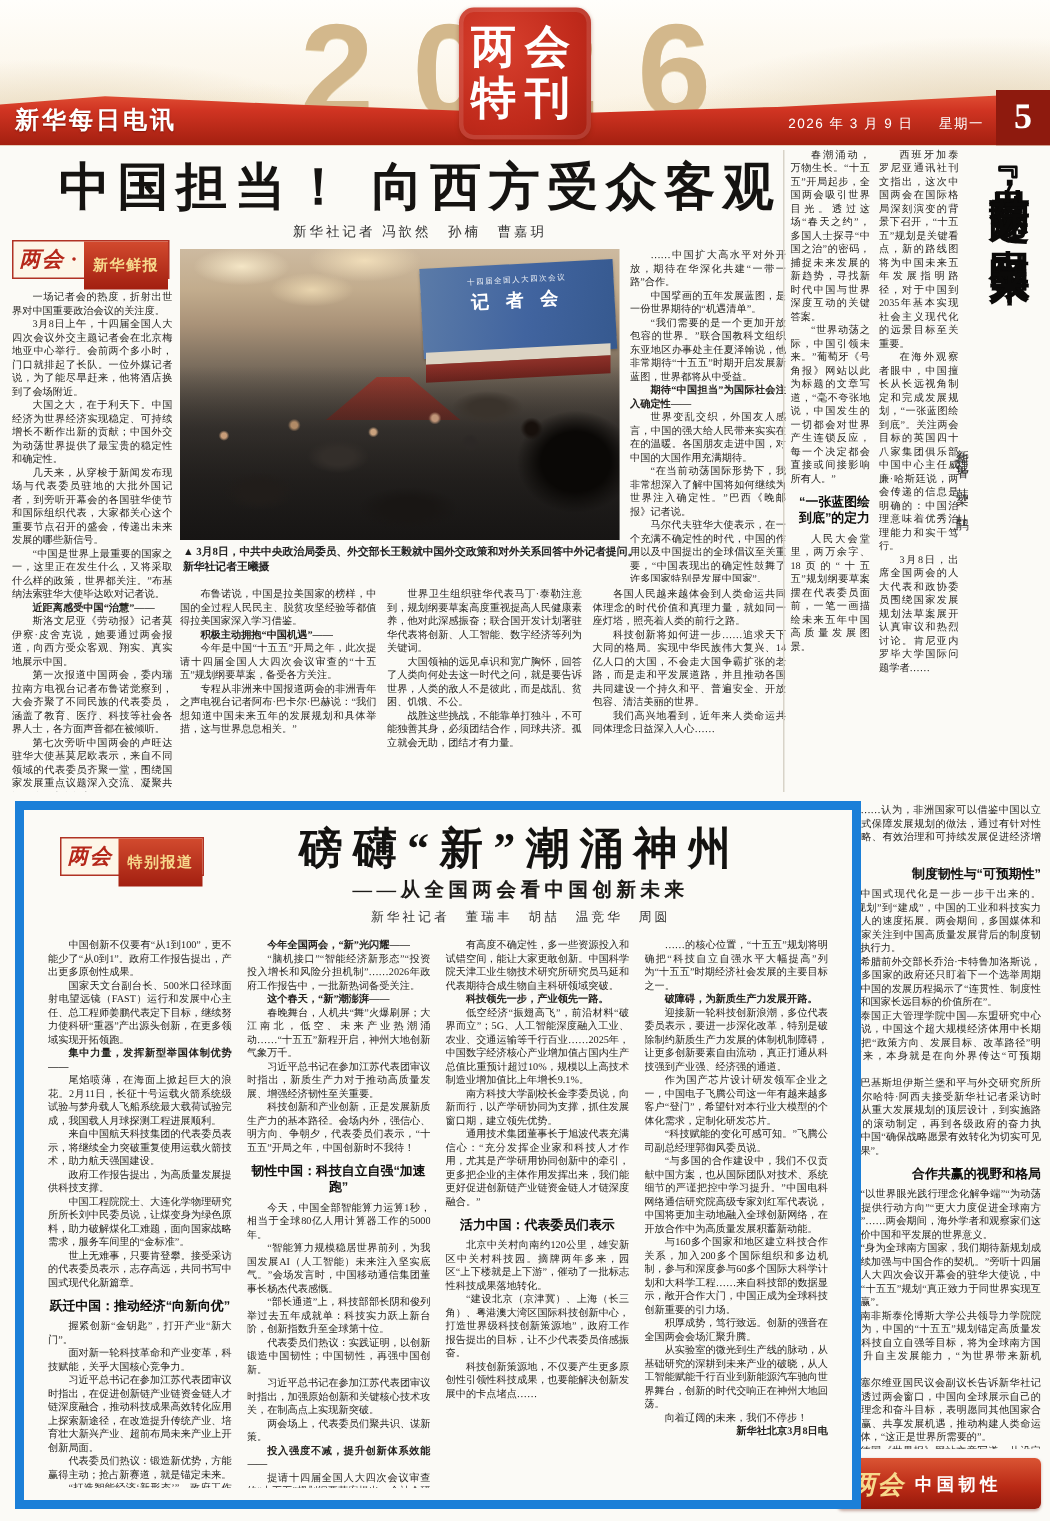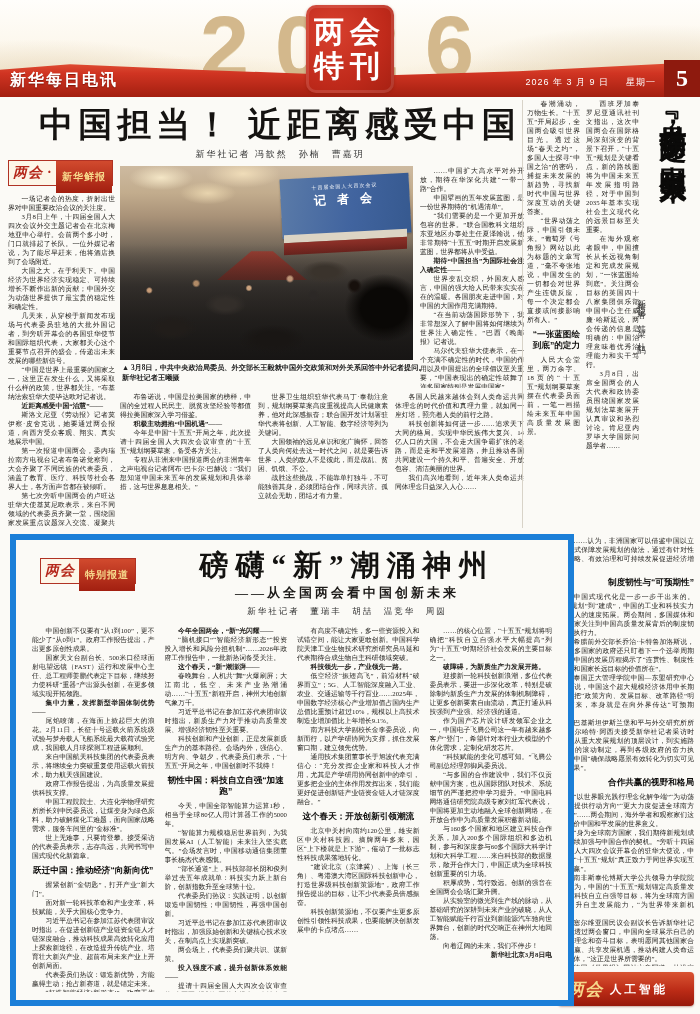--- a/index.html
+++ b/index.html
@@ -141,21 +141,21 @@
       <span>　</span>
       <span>星期一</span>
     </div>
     <div class="pagenum">5</div>
     <div class="seal">
       <span>两会</span>
       <span>特刊</span>
     </div>
   </div>
 
-  <h1 class="headline">中国担当！ 近距离感受中国</h1>
+  <h1 class="headline">中国担当！ 向西方受众客观</h1>
   <div class="byline">新华社记者 冯歆然　孙楠　曹嘉玥</div>
 
   <div class="rubric r1">
     <span class="rleft">两会 ·</span>
     <span class="rright">新华鲜报</span>
   </div>
 
   <div class="tcol left-col">
       <p>一场记者会的热度，折射出世界对中国重要政治会议的关注度。</p>
       <p>3月8日上午，十四届全国人大四次会议外交主题记者会在北京梅地亚中心举行。会前两个多小时，门口就排起了长队。一位外媒记者说，为了能尽早赶来，他将酒店换到了会场附近。</p>
@@ -232,21 +232,21 @@
       <p>巴基斯坦伊斯兰堡和平与外交研究所所长法尔哈特·阿西夫接受新华社记者采访时说，从重大发展规划的顶层设计，到实施路线图的滚动制定，再到各级政府的奋力执行，中国“确保战略愿景有效转化为切实可见的成果”。</p>
       <p class="subhead">合作共赢的视野和格局</p>
       <p>“以世界眼光践行理念化解争端”“为动荡世界提供行动方向”“更大力度促进全球南方合作”……两会期间，海外学者和观察家们这样评价中国和平发展的世界意义。</p>
       <p>“身为全球南方国家，我们期待新规划成为继续加强与中国合作的契机。”旁听十四届全国人大四次会议开幕会的驻华大使说，中国的“十五五”规划“真正致力于同世界实现互利共赢”。</p>
       <p>南非斯泰伦博斯大学公共领导力学院院长认为，中国的“十五五”规划锚定高质量发展、科技自立自强等目标，将为全球南方国家提升自主发展能力，“为世界带来新机遇”。</p>
       <p>塞尔维亚国民议会副议长告诉新华社记者，透过两会窗口，中国向全球展示自己的发展理念和奋斗目标，表明愿同其他国家合作共赢、共享发展机遇，推动构建人类命运共同体，“这正是世界所需要的”。</p>
       <p>德国《世界报》网站文章写道，从设定未来五年的宏观经济发展目标，到聚焦大力投资人工智能、机器人技术和绿色科技等未来产业，中国的“十五五”规划对世界而言极其重要，将带来“全球性影响”。</p>
     </div>
   <div class="wo-banner">
     <span class="wleft">两会</span>
-    <span class="wright">人工智能</span>
+    <span class="wright">中国韧性</span>
   </div>
 
   <div class="special">
     <div class="rubric r2">
       <span class="rleft">两会</span>
       <span class="rright">特别报道</span>
     </div>
     <h2 class="sp-headline">磅礴“新”潮涌神州</h2>
     <div class="sp-sub">——从全国两会看中国创新未来</div>
     <div class="sp-byline">新华社记者　董瑞丰　胡喆　温竞华　周圆</div>
@@ -283,21 +283,21 @@
           <p>两会场上，代表委员们聚共识、谋新策。</p>
           <p class="em">投入强度不减，提升创新体系效能——</p>
           <p>提请十四届全国人大四次会议审查的“十五五”规划纲要草案提出，全社会研发经费投入年均增长7%以上。这与“十四五”规划目标保持一致，研发投入强度不减。</p>
         </div>
       <div class="sp-col">
           <p>有高度不确定性，多一些资源投入和试错空间，能让大家更敢创新。中国科学院天津工业生物技术研究所研究员马延和代表期待合成生物自主科研领域突破。</p>
           <p class="em">科技领先一步，产业领先一路。</p>
           <p>低空经济“振翅高飞”，前沿材料“破界而立”；5G、人工智能深度融入工业、农业、交通运输等千行百业……2025年，中国数字经济核心产业增加值占国内生产总值比重预计超过10%，规模以上高技术制造业增加值比上年增长9.1%。</p>
           <p>南方科技大学副校长金李委员说，向新而行，以产学研协同为支撑，抓住发展窗口期，建立领先优势。</p>
           <p>通用技术集团董事长于旭波代表充满信心：“充分发挥企业家和科技人才作用，尤其是产学研用协同创新中的牵引，更多把企业的主体作用发挥出来，我们能更好促进创新链产业链资金链人才链深度融合。”</p>
-          <p class="subhead">这个春天：开放创新引领潮流</p>
+          <p class="subhead">活力中国：代表委员们表示</p>
           <p>北京中关村向南约120公里，雄安新区中关村科技园。摘牌两年多来，园区“上下楼就是上下游”，催动了一批标志性科技成果落地转化。</p>
           <p>“建设北京（京津冀）、上海（长三角）、粤港澳大湾区国际科技创新中心，打造世界级科技创新策源地”，政府工作报告提出的目标，让不少代表委员倍感振奋。</p>
           <p>科技创新策源地，不仅要产生更多原创性引领性科技成果，也要能解决创新发展中的卡点堵点……</p>
         </div>
       <div class="sp-col">
           <p>……的核心位置，“十五五”规划将明确把“科技自立自强水平大幅提高”列为“十五五”时期经济社会发展的主要目标之一。</p>
           <p class="em">破障碍，为新质生产力发展开路。</p>
           <p>迎接新一轮科技创新浪潮，多位代表委员表示，要进一步深化改革，特别是破除制约新质生产力发展的体制机制障碍，让更多创新要素自由流动，真正打通从科技强到产业强、经济强的通道。</p>
           <p>作为国产芯片设计研发领军企业之一，中国电子飞腾公司这一年有越来越多客户“登门”，希望针对本行业大模型的个体化需求，定制化研发芯片。</p>
           <p>“科技赋能的变化可感可知。”飞腾公司副总经理郭御风委员说。</p>

